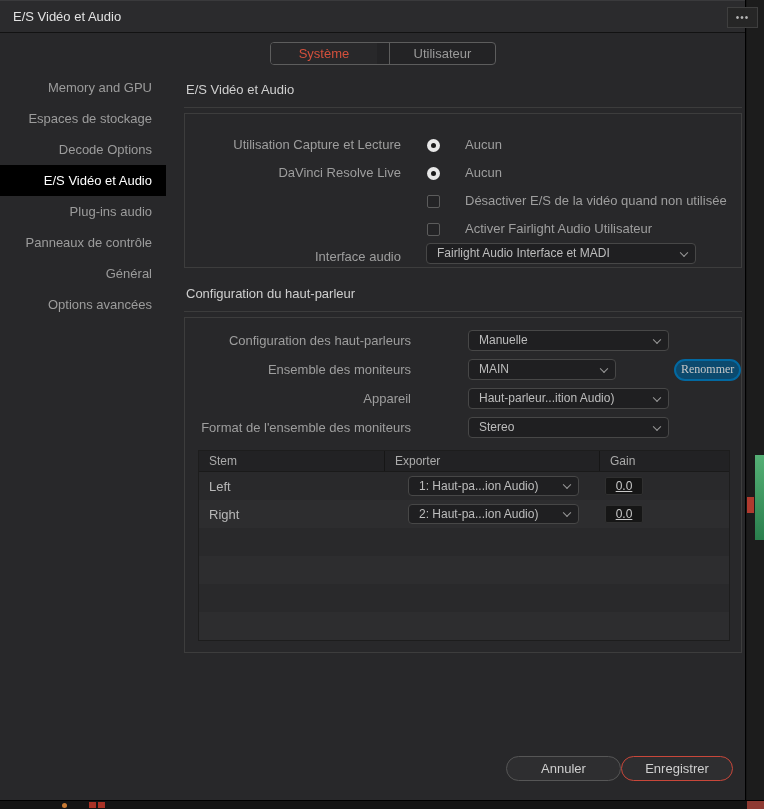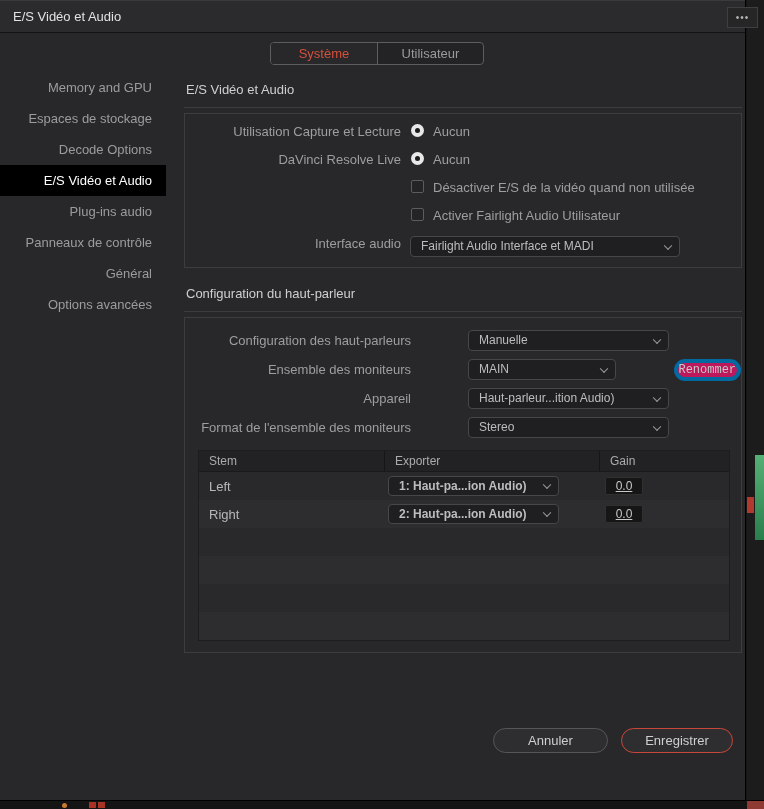--- a/index.html
+++ b/index.html
@@ -13,42 +13,42 @@
               background:#2b2b2d; border-bottom:1px solid #121212;
               border-top:1px solid #3a3a3c; display:flex; align-items:center; }
   .titlebar .title { padding-left:13px; font-size:13px; color:#e2e2e2; }
   .menu-box { position:absolute; left:727px; top:7px; width:31px; height:21px;
               background:#262626; border:1px solid #3f3f3f; color:#b5b5b5;
               font-size:10px; letter-spacing:1px; display:flex; align-items:center;
               justify-content:center; cursor:pointer; z-index:5; }
 
   
   .tabs { position:absolute; left:270px; top:42px; display:flex;
-          border:1px solid #5d5d5d; border-radius:4px; overflow:hidden; background:#232325; }
+          border:1px solid #5d5d5d; border-radius:4px; overflow:hidden; background:#232325;gap:12px; }
   .tab { width:106px; height:21px; line-height:21px; text-align:center;
          font-size:13px; color:#9a9a9a; cursor:pointer; }
   .tab + .tab { border-left:1px solid #5d5d5d; }
   .tab.active { color:#d4503c; background:#28282a; }
 
   
   .sidebar { position:absolute; left:0; top:72px; width:166px; }
   .side-item { height:31px; line-height:31px; text-align:right; padding-right:14px;
                font-size:13px; color:#9c9c9c; cursor:pointer; white-space:nowrap; }
   .side-item.selected { background:#000; color:#fff; }
 
   
   .content { position:absolute; left:184px; top:74px; width:558px; }
   .section-title { font-size:13px; color:#cfcfcf; padding:8px 0 10px 2px;
                    border-bottom:1px solid #3c3c3c; }
   .section-title.second { padding-top:18px; }
   .panel { border:1px solid #3d3d3d; background:#28282a; margin-top:5px; }
   .panel1 { height:155px; padding-top:10px; }
   .panel2 { height:336px; padding-top:8px; }
 
-  .frow { display:flex; align-items:flex-start; height:28px; }
+  .frow { display:flex; align-items:flex-end; height:28px;gap:16px; }
   .frow2 { display:flex; align-items:center; height:29px;gap:48px; }
   .lbl { width:216px; text-align:right; font-size:13px; color:#9e9e9e; flex:none; white-space:nowrap; }
   .lbl2 { width:226px; text-align:right; font-size:13px; color:#9e9e9e; flex:none; white-space:nowrap; }
   .val-text { font-size:13px; color:#9e9e9e; margin-left:9px; }
 
   .radio { width:13px; height:13px; border-radius:50%; background:#e8e8e8;
            margin-left:10px; flex:none; position:relative; cursor:pointer; }
   .radio::after { content:""; position:absolute; left:4px; top:4px; width:5px; height:5px;
                   border-radius:50%; background:#1b1b1b; }
   .checkbox { width:13px; height:13px; background:#242426; border:1px solid #5c5c5c;
@@ -57,44 +57,44 @@
   .dropdown { position:relative; height:21px; background:#1f1f21; border:1px solid #474747;
               border-radius:4px; font-size:12px; color:#bdbdbd; line-height:19px;
               padding:0 20px 0 10px; cursor:pointer; white-space:nowrap; overflow:hidden; }
   .chev { position:absolute; right:8px; top:50%; width:6px; height:6px;
           border-right:1px solid #9a9a9a; border-bottom:1px solid #9a9a9a;
           transform:translateY(-70%) rotate(45deg); }
   .dd-audio { margin-left:9px; width:270px; }
   .dd-std   { margin-left:9px; width:201px; }
 
   .btn-renommer { margin-left:10px; width:95px; height:22px; border-radius:11px;
-                  background:#be185d; border:4px solid #0369a1; color:#c8c8c8;
-                  font-size:12px; cursor:pointer; font-family:Liberation Mono, monospace; }
+                  background:#0c4a6e; border:2px solid #0369a1; color:#c8c8c8;
+                  font-size:12px; cursor:pointer; font-family:Liberation Serif, serif; }
 
   
   .stable { margin:8px 13px 0 13px; width:532px; border:1px solid #1d1d1d; }
   .thead { display:flex; height:21px; background:#222224; border-bottom:1px solid #1a1a1a; }
   .th { font-size:12px; color:#ababab; line-height:21px; padding-left:10px; }
   .th + .th { border-left:1px solid #161616; }
   .c-stem { width:185px; flex:none; }
   .c-exp  { width:215px; flex:none; }
   .c-gain { width:130px; flex:none; }
   .trow { display:flex; align-items:center; height:28px; }
   .trow:nth-child(odd)  { background:#2d2d2f; }
   .trow:nth-child(even) { background:#29292b; }
   .stem-cell { width:185px; flex:none; font-size:13px; color:#b8b8b8; padding-left:10px; }
   .exp-cell  { width:215px; flex:none; }
   .gain-cell { width:130px; flex:none; }
-  .dd-table { margin-left:4px; width:171px; height:20px; line-height:18px;font-weight:bold; }
+  .dd-table { margin-left:24px; width:171px; height:20px; line-height:18px; }
   .gain-box { margin-left:6px; width:38px; height:18px; background:#161616;
               border:1px solid #303030; border-radius:2px; color:#c8c8c8;
               font-size:12px; text-align:center; line-height:16px; cursor:text;text-decoration:underline; }
 
   
-  .footer { position:absolute; top:728px; right:12px; display:flex; gap:13px; }
+  .footer { position:absolute; top:756px; right:12px; display:flex; }
   .btn { width:115px; height:25px; border-radius:13px; font-size:13px; color:#cfcfcf;
          background:#2e2e30; border:1px solid #565656; cursor:pointer; font-family:inherit; }
   .btn.save { width:112px; border-color:#c9473a; }
 
   
   .right-strip { position:absolute; left:747px; top:0; width:17px; height:800px;
                  background:#1c1c1c; }
   .bottom-strip { position:absolute; left:0; top:800px; width:764px; height:9px;
                   background:#141414; border-top:1px solid #000; }
   .meter-green { position:absolute; left:755px; top:455px; width:9px; height:85px;

